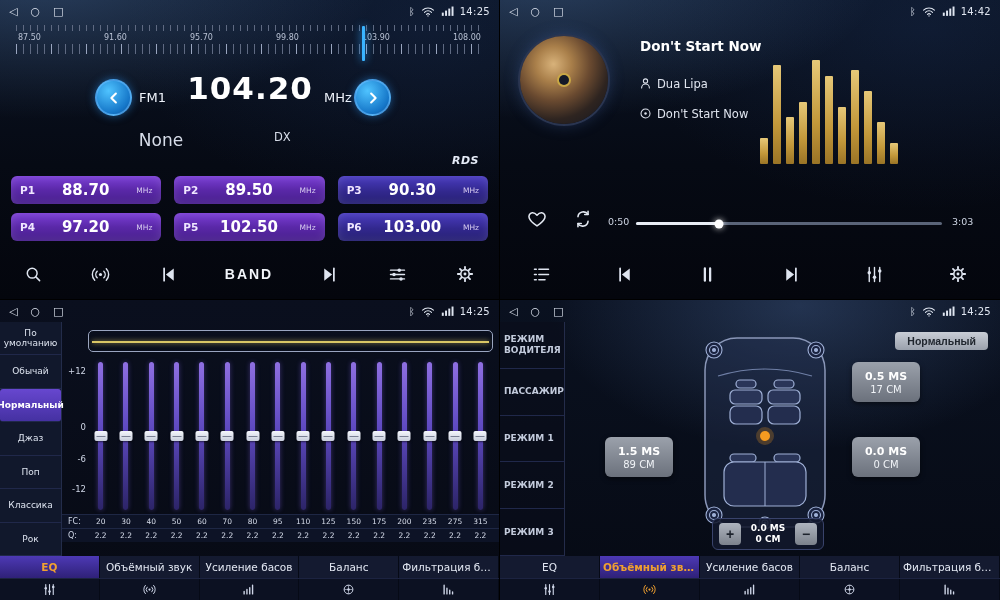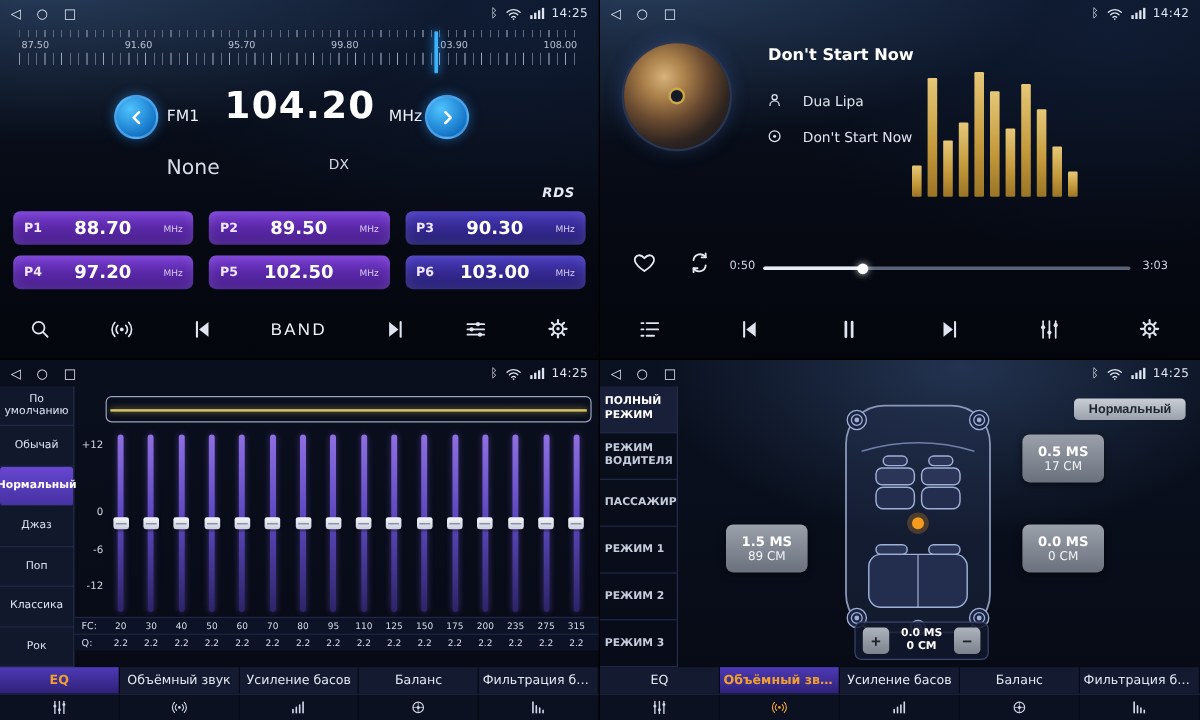--- a/index.html
+++ b/index.html
@@ -50,30 +50,30 @@
   .rds{position:absolute;right:20px;top:88px;font-style:italic;font-weight:bold;font-size:11px;letter-spacing:.5px;color:#e6ecf8}
   .presets{position:absolute;top:176px;left:11px;right:11px;display:grid;grid-template-columns:repeat(3,1fr);gap:9px 13px}
   .preset{height:28px;display:flex;align-items:center;padding:0 9px;border-radius:6px;cursor:pointer;
      background:linear-gradient(180deg,#7b3fd6 0%,#5a28a8 50%,#471f8c 100%);box-shadow:inset 0 0 10px rgba(255,255,255,.12)}
   .preset.alt{background:linear-gradient(180deg,#4a3cc0,#32288e 55%,#262073)}
   .p-name{font-size:10.5px;font-weight:bold;color:#efe6ff}
   .p-freq{flex:1;text-align:center;font-size:15px;font-weight:bold;color:#fff}
   .p-unit{font-size:7.5px;color:#d8cdf0}
   .toolbar{position:absolute;left:0;right:0;bottom:0;height:50px;display:flex;align-items:center;justify-content:space-around}
   .tool-btn{background:none;border:none;color:#dfe5f0;display:flex;align-items:center;justify-content:center;cursor:pointer}
-  .band-txt{font-size:14px;font-weight:normal;letter-spacing:2px;color:#f2f5fa}
+  .band-txt{font-size:14px;font-weight:bold;letter-spacing:2px;color:#f2f5fa}
 
   
   .album{position:absolute;left:20px;top:36px;width:88px;height:88px;border-radius:50%;cursor:pointer;
      background:radial-gradient(circle at 38% 32%, #d8b27a 0%, #a97f4a 22%, #6a4a30 45%, #2e2420 68%, #10141f 100%);
      box-shadow:0 0 0 2px #2a3550, 0 0 16px rgba(80,120,200,.35)}
   .album::after{content:"";position:absolute;left:50%;top:50%;width:10px;height:10px;transform:translate(-50%,-50%);
      border-radius:50%;background:#141a28;box-shadow:0 0 0 2px #c9a845}
   .song-title{position:absolute;left:140px;top:38px;font-size:13.5px;font-weight:bold;color:#fff}
-  .meta-row{position:absolute;left:138px;display:flex;align-items:center;gap:16px;font-size:11.5px;color:#dfe4ee}
+  .meta-row{position:absolute;left:138px;display:flex;align-items:center;gap:4px;font-size:11.5px;color:#dfe4ee}
   .meta-row.artist{top:76px}.meta-row.track{top:106px}
   .vbars{position:absolute;left:260px;top:60px;width:152px;height:104px;display:flex;align-items:flex-end;gap:5px}
   .vbar{width:8px;border-radius:1px;background:linear-gradient(180deg,#e6c878,#c3983a 60%,#9a7426)}
   .ctl-btn{position:absolute;background:none;border:none;color:#e4e9f2;cursor:pointer}
   .heart-btn{left:26px;top:208px}.repeat-btn{left:72px;top:208px}
   .ttime{position:absolute;top:216px;font-size:9.5px;color:#cdd4e2}
   .elapsed{left:108px}.duration{left:452px}
   .progress{position:absolute;left:136px;top:222px;width:306px;height:3px;background:#5a6478;border-radius:2px;cursor:pointer}
   #progress-fill{height:100%;background:#e8edf5;border-radius:2px}
   #progress-knob{position:absolute;top:50%;width:9px;height:9px;border-radius:50%;background:#fff;transform:translate(-50%,-50%);box-shadow:0 0 6px rgba(255,255,255,.85)}
@@ -624,21 +624,20 @@
             <rect x="5" y="5.5" width="2.4" height="6.5"></rect>
             <rect x="9" y="3" width="2.4" height="9"></rect>
             <rect x="13" y="0.5" width="2.4" height="11.5"></rect>
           </svg>
         <span class="time">14:25</span>
       </div>
     </header>
 
     <div class="sur-body">
       <aside class="sur-menu" id="surround-menu">
-          <div class="s-menu-item active">ПОЛНЫЙ РЕЖИМ</div>
           <div class="s-menu-item">РЕЖИМ ВОДИТЕЛЯ</div>
           <div class="s-menu-item">ПАССАЖИР</div>
           <div class="s-menu-item">РЕЖИМ 1</div>
           <div class="s-menu-item">РЕЖИМ 2</div>
           <div class="s-menu-item">РЕЖИМ 3</div>
         </aside>
       <div class="sur-main">
         <button class="profile-btn">Нормальный</button>
 
         <svg class="car" width="170" height="205" viewBox="0 0 170 205">

